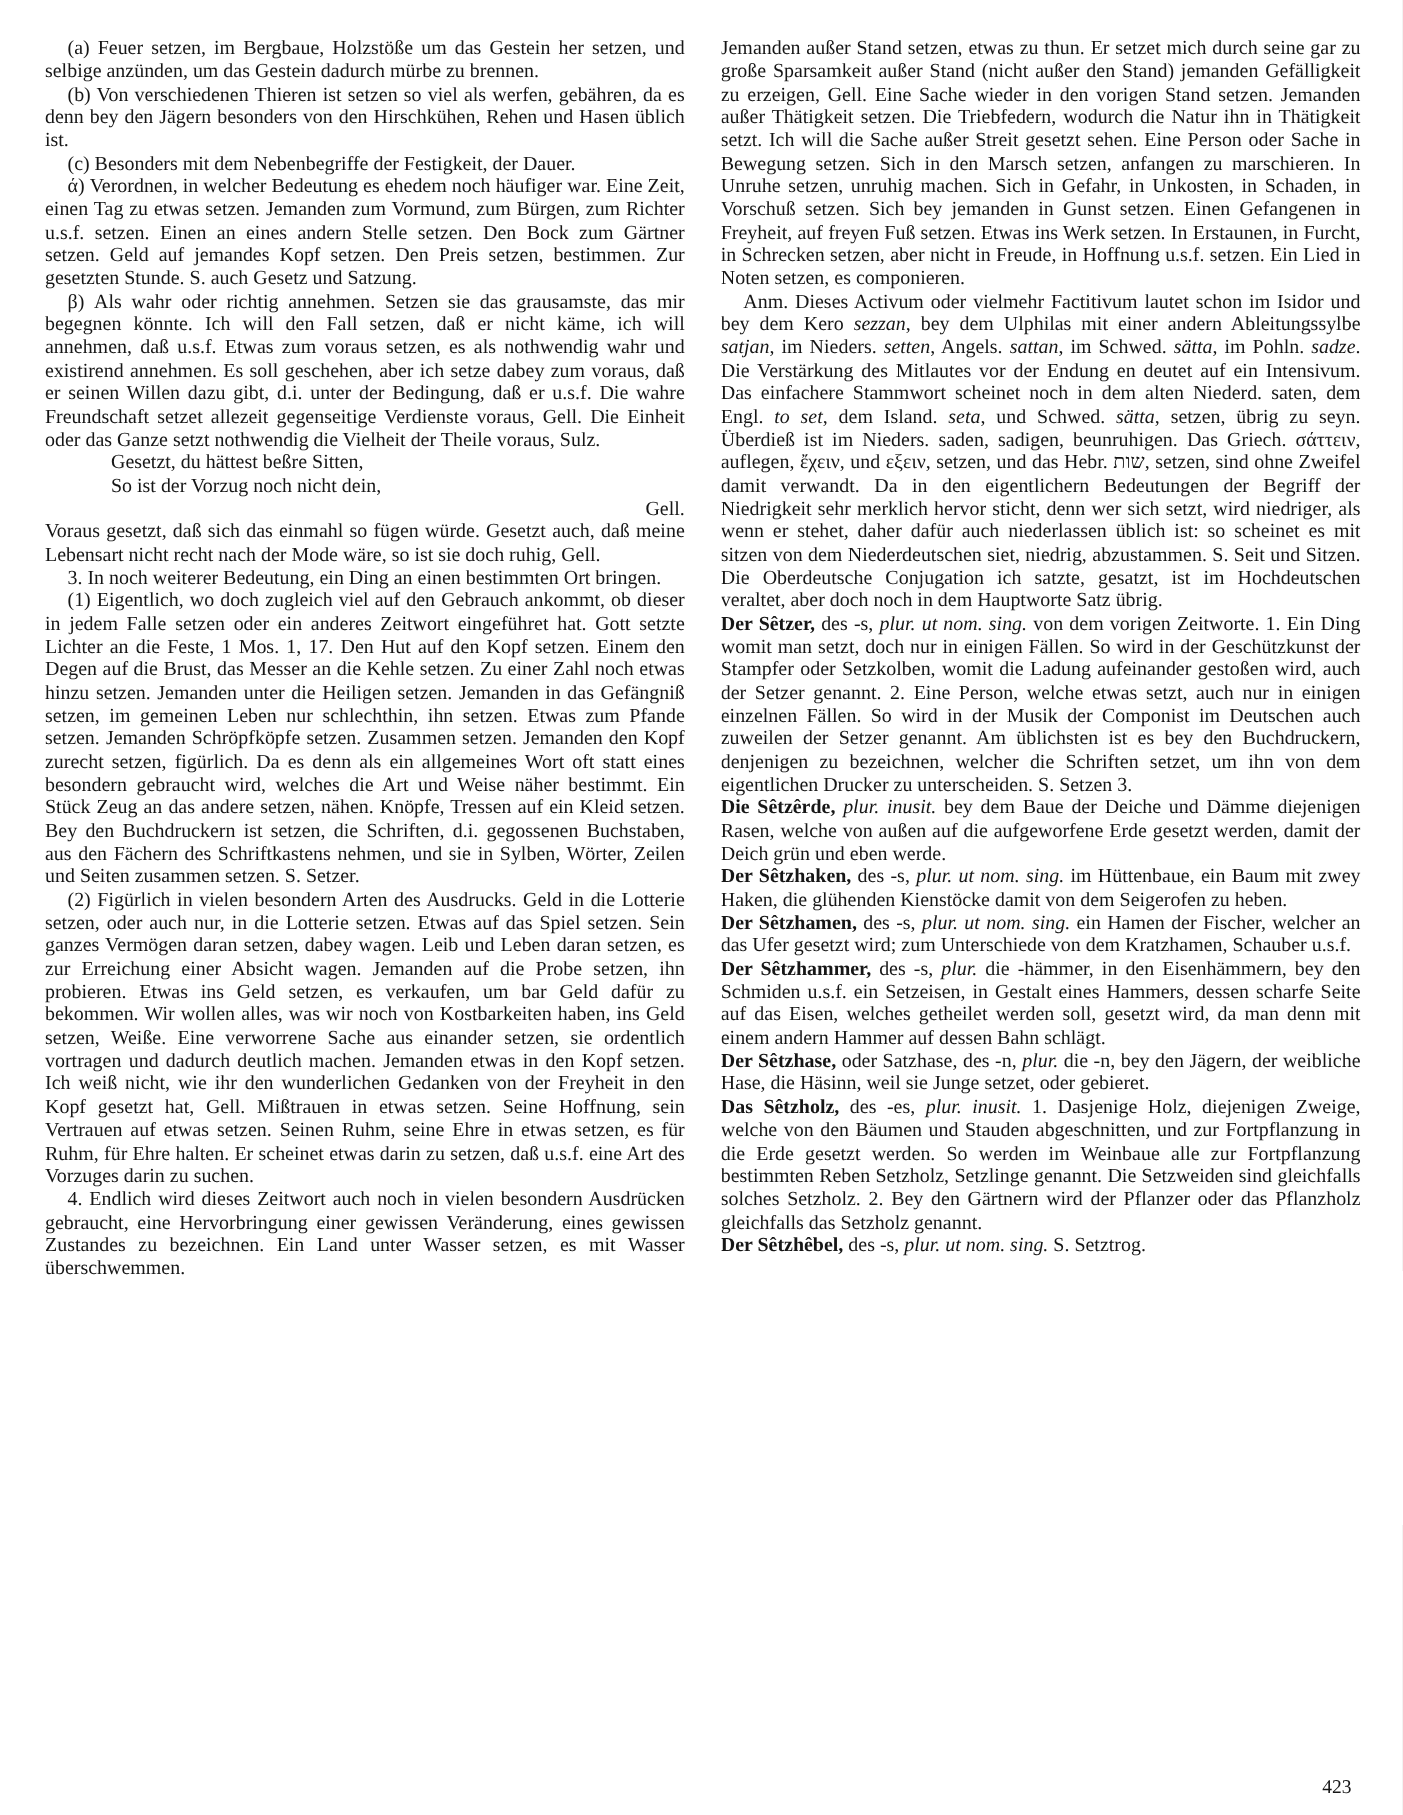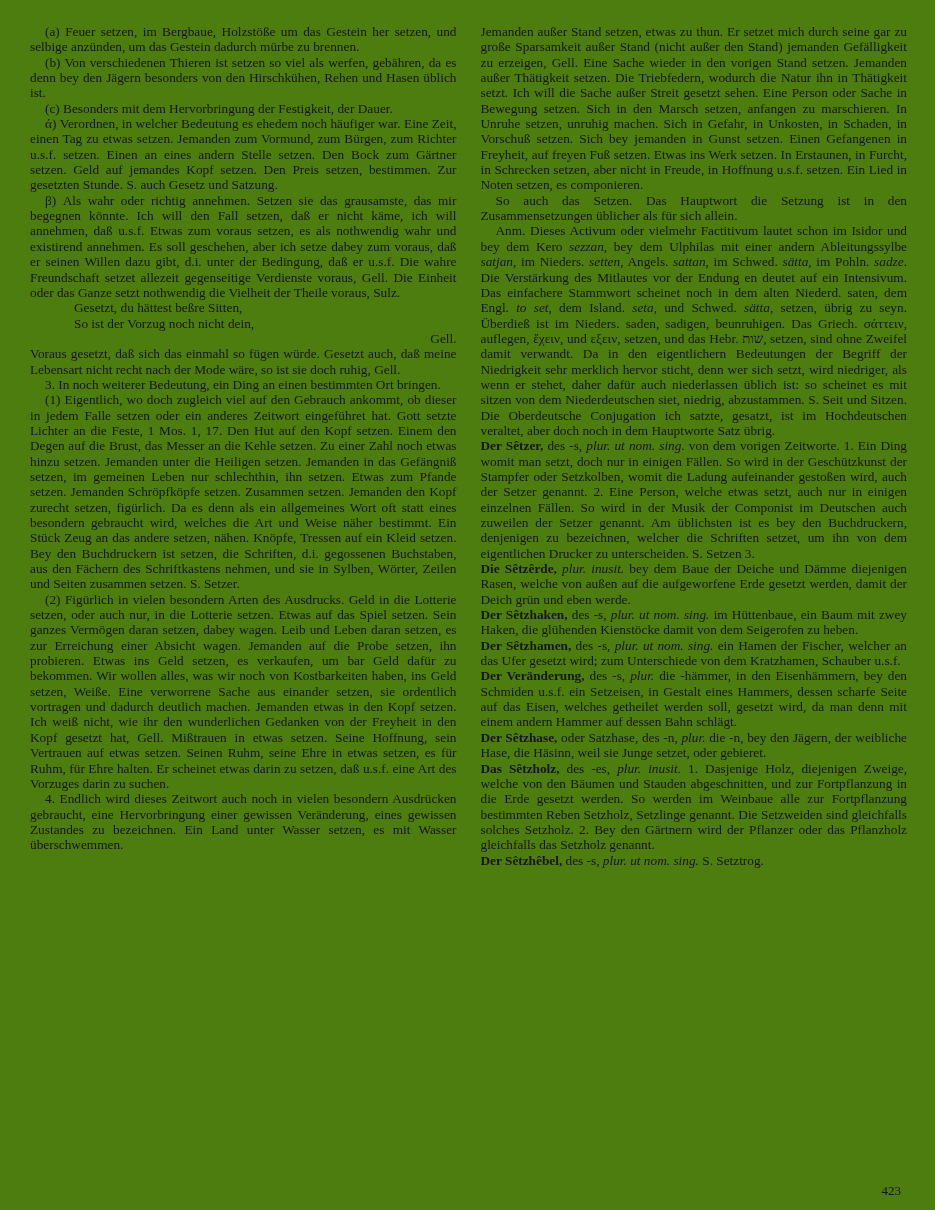--- a/index.html
+++ b/index.html
@@ -1,55 +1,54 @@
 <!DOCTYPE html>
 <html lang="de"><head>
 <meta charset="utf-8">
 <style>
   html,body{margin:0;padding:0;background:#e9e9e5;}
   .page{
-    width:935px;height:1210px;background:#4d7c0f;box-sizing:border-box;
+    width:935px;height:1210px;background:#ffffff;box-sizing:border-box;
     padding:24px 28px 16px 30px;display:flex;gap:24px;position:relative;
     font-family:"Liberation Serif",serif;font-size:13.3px;line-height:1.155;color:#161616;
   }
   .col{flex:1 1 0;min-width:0;overflow:hidden;text-align:justify;}
   .para{margin:0;}
   .ind{text-indent:15px;}
   .verse{margin-left:44px;text-align:left;text-indent:0;}
   .right{text-align:right;text-indent:0;}
   .b{font-weight:bold;}
   .i{font-style:italic;margin-top:28px;}
   .pagenum{position:absolute;right:34px;bottom:12px;font-size:13px;color:#161616;margin-top:36px;}
 </style>
 </head>
 <body>
 
 <div class="page">
   <div class="col">
       <p class="para ind"><span>(a) Feuer setzen, im Bergbaue, Holzstöße um das Gestein her setzen, und selbige anzünden, um das Gestein dadurch mürbe zu brennen.</span></p>
       <p class="para ind"><span>(b) Von verschiedenen Thieren ist setzen so viel als werfen, gebähren, da es denn bey den Jägern besonders von den Hirschkühen, Rehen und Hasen üblich ist.</span></p>
-      <p class="para ind"><span>(c) Besonders mit dem Hervorbringung der Festigkeit, der Dauer.</span></p>
+      <p class="para ind"><span>(c) Besonders mit dem Nebenbegriffe der Festigkeit, der Dauer.</span></p>
       <p class="para ind"><span>ά) Verordnen, in welcher Bedeutung es ehedem noch häufiger war. Eine Zeit, einen Tag zu etwas setzen. Jemanden zum Vormund, zum Bürgen, zum Richter u.s.f. setzen. Einen an eines andern Stelle setzen. Den Bock zum Gärtner setzen. Geld auf jemandes Kopf setzen. Den Preis setzen, bestimmen. Zur gesetzten Stunde. S. auch Gesetz und Satzung.</span></p>
       <p class="para ind"><span>β) Als wahr oder richtig annehmen. Setzen sie das grausamste, das mir begegnen könnte. Ich will den Fall setzen, daß er nicht käme, ich will annehmen, daß u.s.f. Etwas zum voraus setzen, es als nothwendig wahr und existirend annehmen. Es soll geschehen, aber ich setze dabey zum voraus, daß er seinen Willen dazu gibt, d.i. unter der Bedingung, daß er u.s.f. Die wahre Freundschaft setzet allezeit gegenseitige Verdienste voraus, Gell. Die Einheit oder das Ganze setzt nothwendig die Vielheit der Theile voraus, Sulz.</span></p>
       <p class="para verse"><span>Gesetzt, du hättest beßre Sitten,</span></p>
       <p class="para verse"><span>So ist der Vorzug noch nicht dein,</span></p>
       <p class="para right"><span>Gell.</span></p>
       <p class="para "><span>Voraus gesetzt, daß sich das einmahl so fügen würde. Gesetzt auch, daß meine Lebensart nicht recht nach der Mode wäre, so ist sie doch ruhig, Gell.</span></p>
       <p class="para ind"><span>3. In noch weiterer Bedeutung, ein Ding an einen bestimmten Ort bringen.</span></p>
       <p class="para ind"><span>(1) Eigentlich, wo doch zugleich viel auf den Gebrauch ankommt, ob dieser in jedem Falle setzen oder ein anderes Zeitwort eingeführet hat. Gott setzte Lichter an die Feste, 1 Mos. 1, 17. Den Hut auf den Kopf setzen. Einem den Degen auf die Brust, das Messer an die Kehle setzen. Zu einer Zahl noch etwas hinzu setzen. Jemanden unter die Heiligen setzen. Jemanden in das Gefängniß setzen, im gemeinen Leben nur schlechthin, ihn setzen. Etwas zum Pfande setzen. Jemanden Schröpfköpfe setzen. Zusammen setzen. Jemanden den Kopf zurecht setzen, figürlich. Da es denn als ein allgemeines Wort oft statt eines besondern gebraucht wird, welches die Art und Weise näher bestimmt. Ein Stück Zeug an das andere setzen, nähen. Knöpfe, Tressen auf ein Kleid setzen. Bey den Buchdruckern ist setzen, die Schriften, d.i. gegossenen Buchstaben, aus den Fächern des Schriftkastens nehmen, und sie in Sylben, Wörter, Zeilen und Seiten zusammen setzen. S. Setzer.</span></p>
       <p class="para ind"><span>(2) Figürlich in vielen besondern Arten des Ausdrucks. Geld in die Lotterie setzen, oder auch nur, in die Lotterie setzen. Etwas auf das Spiel setzen. Sein ganzes Vermögen daran setzen, dabey wagen. Leib und Leben daran setzen, es zur Erreichung einer Absicht wagen. Jemanden auf die Probe setzen, ihn probieren. Etwas ins Geld setzen, es verkaufen, um bar Geld dafür zu bekommen. Wir wollen alles, was wir noch von Kostbarkeiten haben, ins Geld setzen, Weiße. Eine verworrene Sache aus einander setzen, sie ordentlich vortragen und dadurch deutlich machen. Jemanden etwas in den Kopf setzen. Ich weiß nicht, wie ihr den wunderlichen Gedanken von der Freyheit in den Kopf gesetzt hat, Gell. Mißtrauen in etwas setzen. Seine Hoffnung, sein Vertrauen auf etwas setzen. Seinen Ruhm, seine Ehre in etwas setzen, es für Ruhm, für Ehre halten. Er scheinet etwas darin zu setzen, daß u.s.f. eine Art des Vorzuges darin zu suchen.</span></p>
       <p class="para ind"><span>4. Endlich wird dieses Zeitwort auch noch in vielen besondern Ausdrücken gebraucht, eine Hervorbringung einer gewissen Veränderung, eines gewissen Zustandes zu bezeichnen. Ein Land unter Wasser setzen, es mit Wasser überschwemmen.</span></p>
     </div>
   <div class="col">
       <p class="para "><span>Jemanden außer Stand setzen, etwas zu thun. Er setzet mich durch seine gar zu große Sparsamkeit außer Stand (nicht außer den Stand) jemanden Gefälligkeit zu erzeigen, Gell. Eine Sache wieder in den vorigen Stand setzen. Jemanden außer Thätigkeit setzen. Die Triebfedern, wodurch die Natur ihn in Thätigkeit setzt. Ich will die Sache außer Streit gesetzt sehen. Eine Person oder Sache in Bewegung setzen. Sich in den Marsch setzen, anfangen zu marschieren. In Unruhe setzen, unruhig machen. Sich in Gefahr, in Unkosten, in Schaden, in Vorschuß setzen. Sich bey jemanden in Gunst setzen. Einen Gefangenen in Freyheit, auf freyen Fuß setzen. Etwas ins Werk setzen. In Erstaunen, in Furcht, in Schrecken setzen, aber nicht in Freude, in Hoffnung u.s.f. setzen. Ein Lied in Noten setzen, es componieren.</span></p>
-      <p class="para ind"><span>So auch das Setzen. Das Hauptwort die Setzung ist in den Zusammensetzungen üblicher als für sich allein.</span></p>
       <p class="para ind"><span>Anm. Dieses Activum oder vielmehr Factitivum lautet schon im Isidor und bey dem Kero </span><span class="i">sezzan</span><span>, bey dem Ulphilas mit einer andern Ableitungssylbe </span><span class="i">satjan</span><span>, im Nieders. </span><span class="i">setten</span><span>, Angels. </span><span class="i">sattan</span><span>, im Schwed. </span><span class="i">sätta</span><span>, im Pohln. </span><span class="i">sadze</span><span>. Die Verstärkung des Mitlautes vor der Endung en deutet auf ein Intensivum. Das einfachere Stammwort scheinet noch in dem alten Niederd. saten, dem Engl. </span><span class="i">to set</span><span>, dem Island. </span><span class="i">seta</span><span>, und Schwed. </span><span class="i">sätta</span><span>, setzen, übrig zu seyn. Überdieß ist im Nieders. saden, sadigen, beunruhigen. Das Griech. σάττειν, auflegen, ἔχειν, und εξειν, setzen, und das Hebr. שות, setzen, sind ohne Zweifel damit verwandt. Da in den eigentlichern Bedeutungen der Begriff der Niedrigkeit sehr merklich hervor sticht, denn wer sich setzt, wird niedriger, als wenn er stehet, daher dafür auch niederlassen üblich ist: so scheinet es mit sitzen von dem Niederdeutschen siet, niedrig, abzustammen. S. Seit und Sitzen. Die Oberdeutsche Conjugation ich satzte, gesatzt, ist im Hochdeutschen veraltet, aber doch noch in dem Hauptworte Satz übrig.</span></p>
       <p class="para "><span class="b">Der Sêtzer,</span><span> des -s, </span><span class="i">plur. ut nom. sing.</span><span> von dem vorigen Zeitworte. 1. Ein Ding womit man setzt, doch nur in einigen Fällen. So wird in der Geschützkunst der Stampfer oder Setzkolben, womit die Ladung aufeinander gestoßen wird, auch der Setzer genannt. 2. Eine Person, welche etwas setzt, auch nur in einigen einzelnen Fällen. So wird in der Musik der Componist im Deutschen auch zuweilen der Setzer genannt. Am üblichsten ist es bey den Buchdruckern, denjenigen zu bezeichnen, welcher die Schriften setzet, um ihn von dem eigentlichen Drucker zu unterscheiden. S. Setzen 3.</span></p>
       <p class="para "><span class="b">Die Sêtzêrde,</span><span> </span><span class="i">plur. inusit.</span><span> bey dem Baue der Deiche und Dämme diejenigen Rasen, welche von außen auf die aufgeworfene Erde gesetzt werden, damit der Deich grün und eben werde.</span></p>
       <p class="para "><span class="b">Der Sêtzhaken,</span><span> des -s, </span><span class="i">plur. ut nom. sing.</span><span> im Hüttenbaue, ein Baum mit zwey Haken, die glühenden Kienstöcke damit von dem Seigerofen zu heben.</span></p>
       <p class="para "><span class="b">Der Sêtzhamen,</span><span> des -s, </span><span class="i">plur. ut nom. sing.</span><span> ein Hamen der Fischer, welcher an das Ufer gesetzt wird; zum Unterschiede von dem Kratzhamen, Schauber u.s.f.</span></p>
-      <p class="para "><span class="b">Der Veränderung,</span><span> des -s, </span><span class="i">plur.</span><span> die -hämmer, in den Eisenhämmern, bey den Schmiden u.s.f. ein Setzeisen, in Gestalt eines Hammers, dessen scharfe Seite auf das Eisen, welches getheilet werden soll, gesetzt wird, da man denn mit einem andern Hammer auf dessen Bahn schlägt.</span></p>
+      <p class="para "><span class="b">Der Sêtzhammer,</span><span> des -s, </span><span class="i">plur.</span><span> die -hämmer, in den Eisenhämmern, bey den Schmiden u.s.f. ein Setzeisen, in Gestalt eines Hammers, dessen scharfe Seite auf das Eisen, welches getheilet werden soll, gesetzt wird, da man denn mit einem andern Hammer auf dessen Bahn schlägt.</span></p>
       <p class="para "><span class="b">Der Sêtzhase,</span><span> oder Satzhase, des -n, </span><span class="i">plur.</span><span> die -n, bey den Jägern, der weibliche Hase, die Häsinn, weil sie Junge setzet, oder gebieret.</span></p>
       <p class="para "><span class="b">Das Sêtzholz,</span><span> des -es, </span><span class="i">plur. inusit.</span><span> 1. Dasjenige Holz, diejenigen Zweige, welche von den Bäumen und Stauden abgeschnitten, und zur Fortpflanzung in die Erde gesetzt werden. So werden im Weinbaue alle zur Fortpflanzung bestimmten Reben Setzholz, Setzlinge genannt. Die Setzweiden sind gleichfalls solches Setzholz. 2. Bey den Gärtnern wird der Pflanzer oder das Pflanzholz gleichfalls das Setzholz genannt.</span></p>
       <p class="para "><span class="b">Der Sêtzhêbel,</span><span> des -s, </span><span class="i">plur. ut nom. sing.</span><span> S. Setztrog.</span></p>
     </div>
   <div class="pagenum">423</div>
 </div>
 
 </body></html>

